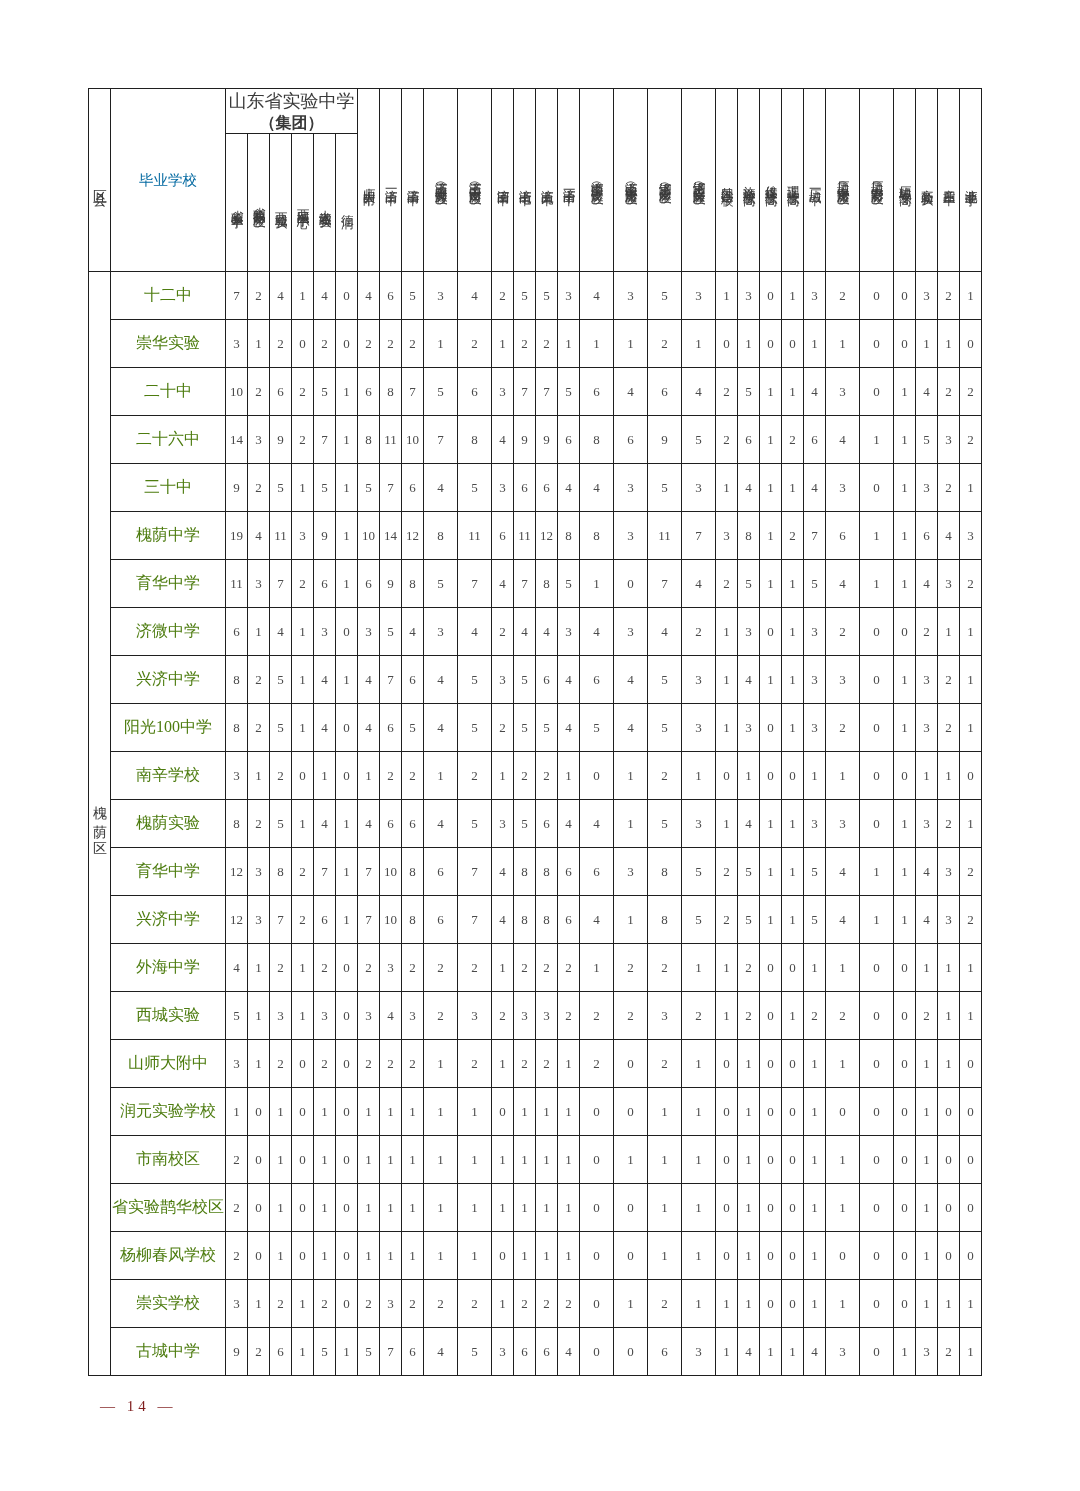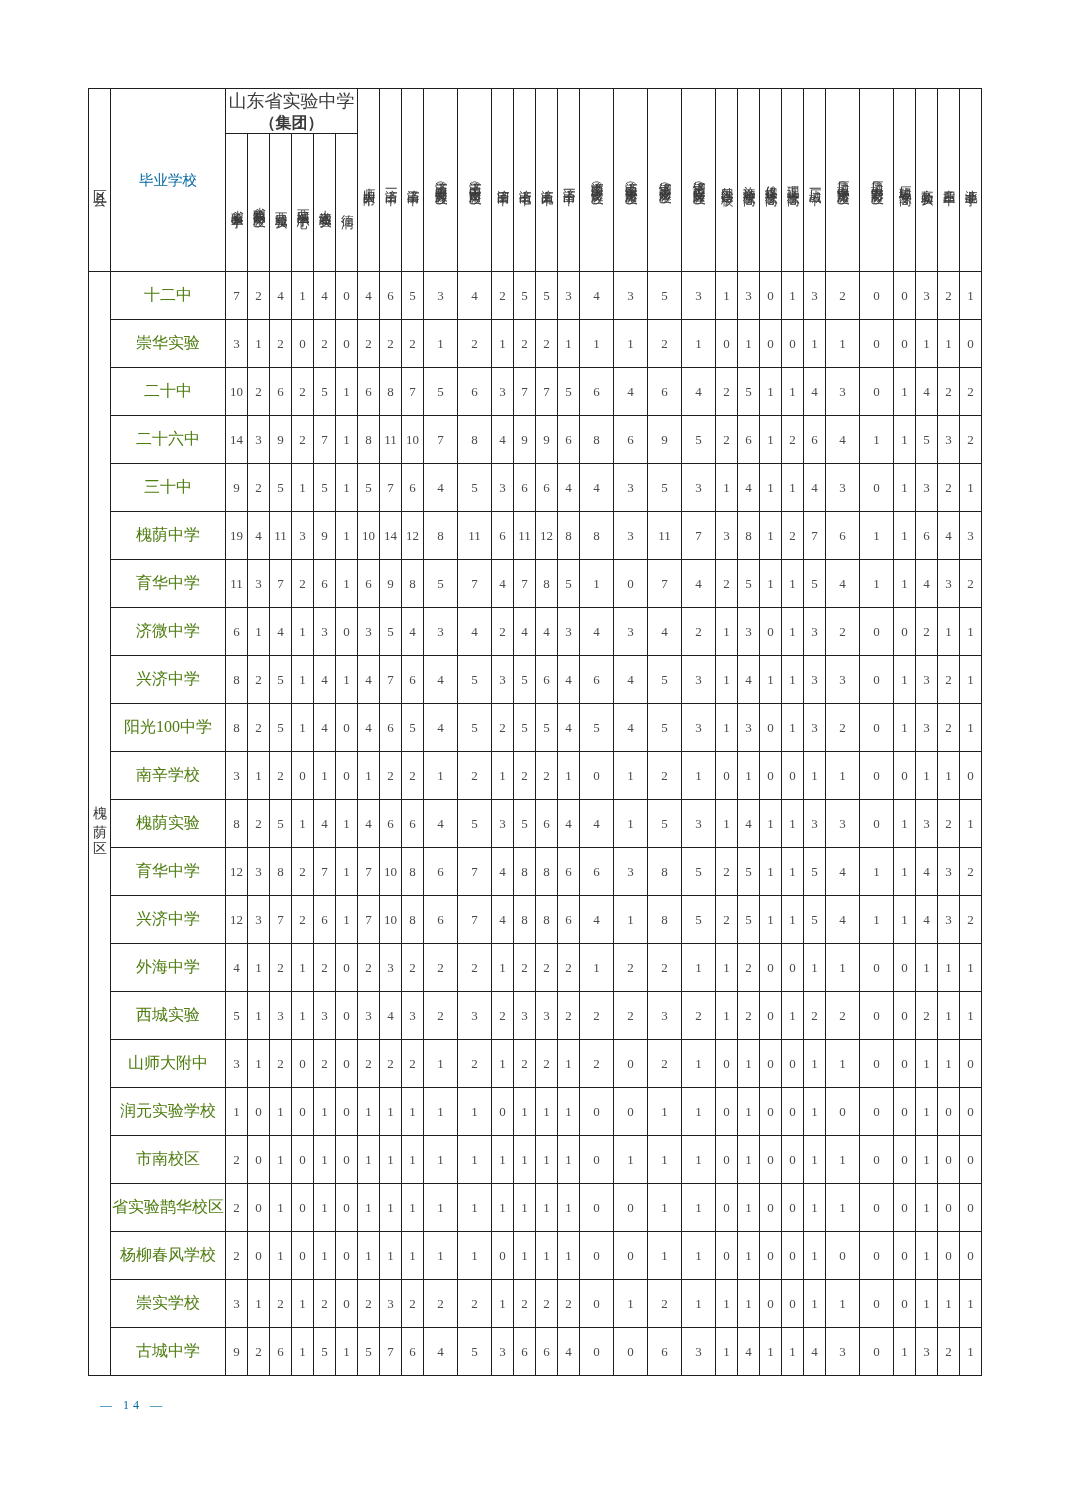--- a/index.html
+++ b/index.html
@@ -65,23 +65,23 @@
     letter-spacing: 18px;
     color: #3a3a3a;
   }
   td.school-name { font-size: 16px; color: #4d7c0f; }
   td.num { font-size: 13px; color: #4a4a4a; font-family: "Liberation Serif", "DejaVu Serif", serif; }
 
   #page-number {
     position: absolute;
     left: 100px;
     top: 1398px;
-    font-size: 12px;
+    font-size: 15px;
     letter-spacing: 4px;
-    color: #0369a1;
+    color: #7f1d1d;
   }
 </style>
 </head>
 <body>
 
 <div id="page">
   <div id="tbl-wrap">
     <table class="quota">
       <colgroup>
           <col style="width: 22px;">

